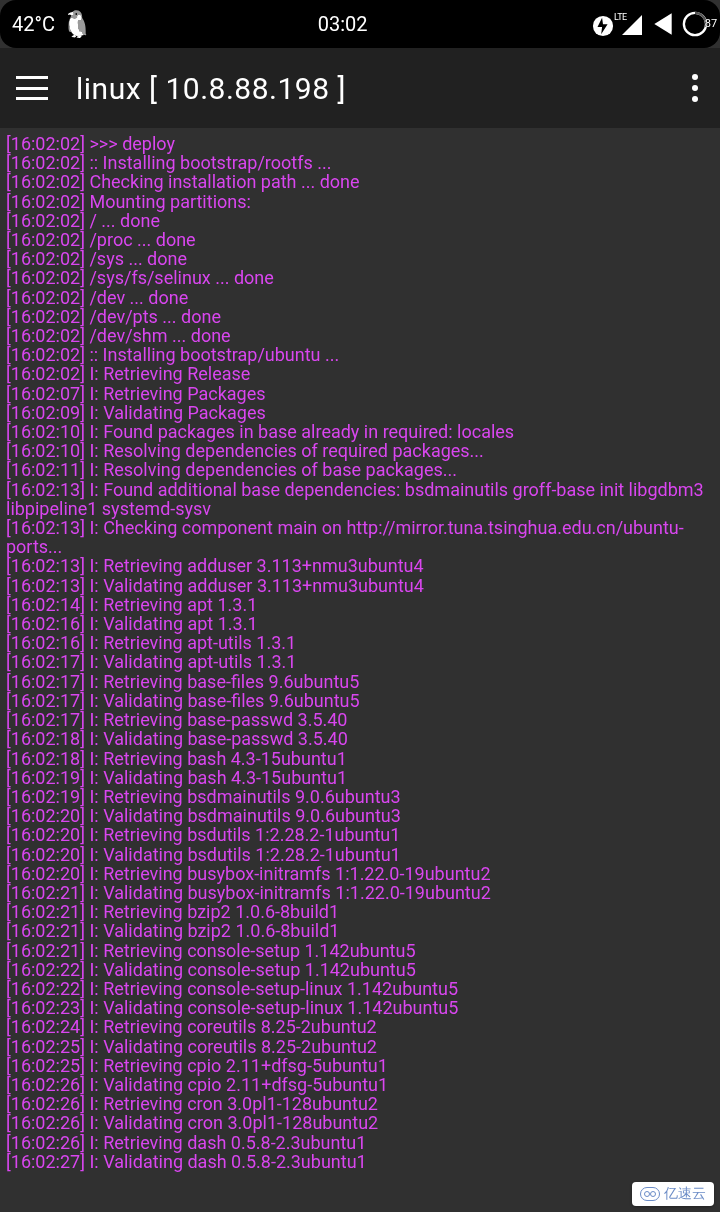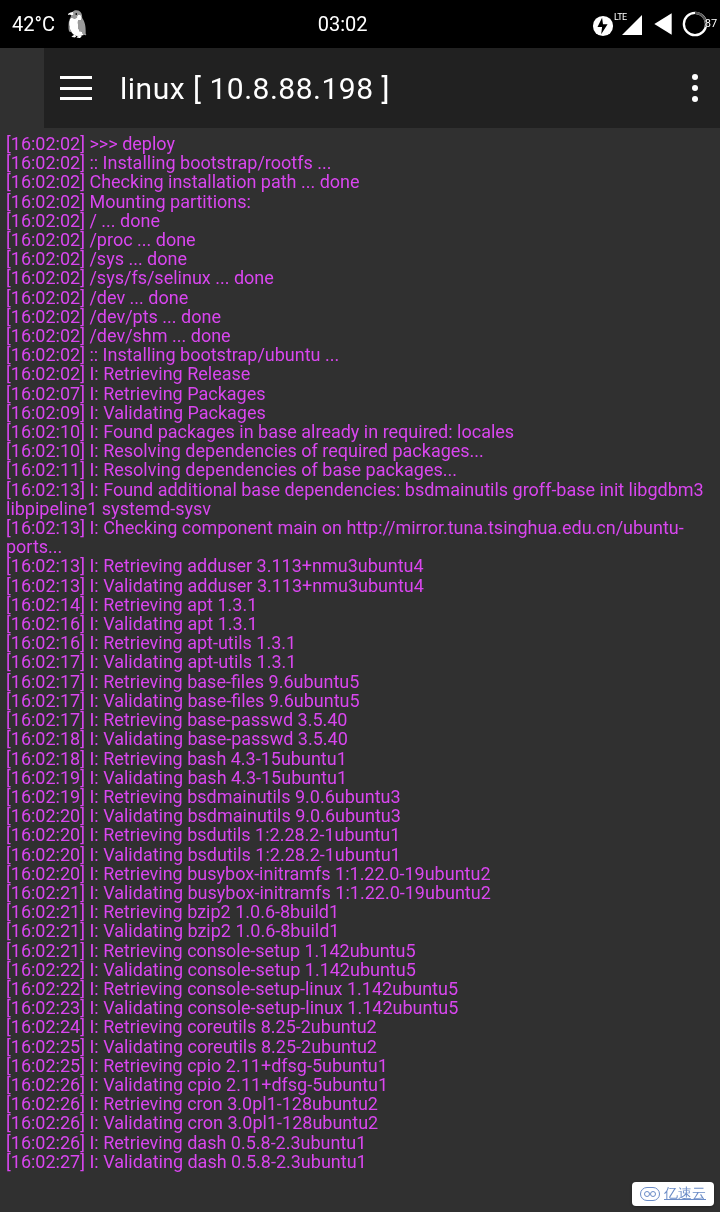--- a/index.html
+++ b/index.html
@@ -12,38 +12,38 @@
   position: relative;
 }
 .status-bar {
   height: 48px;
   background: #000;
   display: flex;
   align-items: center;
   padding: 0 12px;
   color: #fff;
   font-size: 20px;
+  border-radius: 16px;
 }
 .status-left { display: flex; align-items: center; gap: 6px; }
 .status-center { flex: 1; text-align: center; }
 .status-right { display: flex; align-items: flex-end; gap: 6px; }
 .penguin { font-size: 26px; filter: grayscale(1) brightness(2); }
 .status-icon { display: inline-flex; align-items: center; justify-content: center; }
 .status-icon svg { fill: #fff; }
 .lte-label { font-size: 9px; position: absolute; top: -1px; left: -6px; letter-spacing: -0.5px; }
 .signal-wrap { position: relative; }
 .app-bar {
   height: 80px;
   background: #212121;
   display: flex;
   align-items: center;
   padding: 0 16px;
   color: #fff;
   gap: 28px;
-  margin-left: 44px;
 }
 .hamburger { width: 32px; height: 24px; display: flex; flex-direction: column; justify-content: space-between; cursor: pointer; }
 .hamburger span { display: block; height: 3px; background: #fff; }
 .app-title { font-size: 30px; font-weight: 400; letter-spacing: 0.5px; flex: 1; }
 .more-dots { width: 6px; display: flex; flex-direction: column; gap: 5px; cursor: pointer; margin-right: 6px; }
 .more-dots span { width: 6px; height: 6px; background: #fff; border-radius: 50%; }
 .terminal {
   padding: 6px 6px;
   color: #d946ef;
   font-family: Roboto, Arial, sans-serif;
@@ -59,21 +59,20 @@
   right: 6px;
   background: #fff;
   color: #6b8cc7;
   font-size: 14px;
   padding: 3px 8px;
   border-radius: 4px;
   display: flex;
   align-items: center;
   gap: 4px;
   box-shadow: 0 1px 3px rgba(0,0,0,0.3);
-  text-decoration: underline;
 }
 .watermark-icon {
   width: 20px; height: 14px;
   border: 1.5px solid #6b8cc7;
   border-radius: 10px;
   position: relative;
 }
 .watermark-icon::before, .watermark-icon::after {
   content: ""; position: absolute; border: 1.5px solid #6b8cc7; border-radius: 50%;
 }

